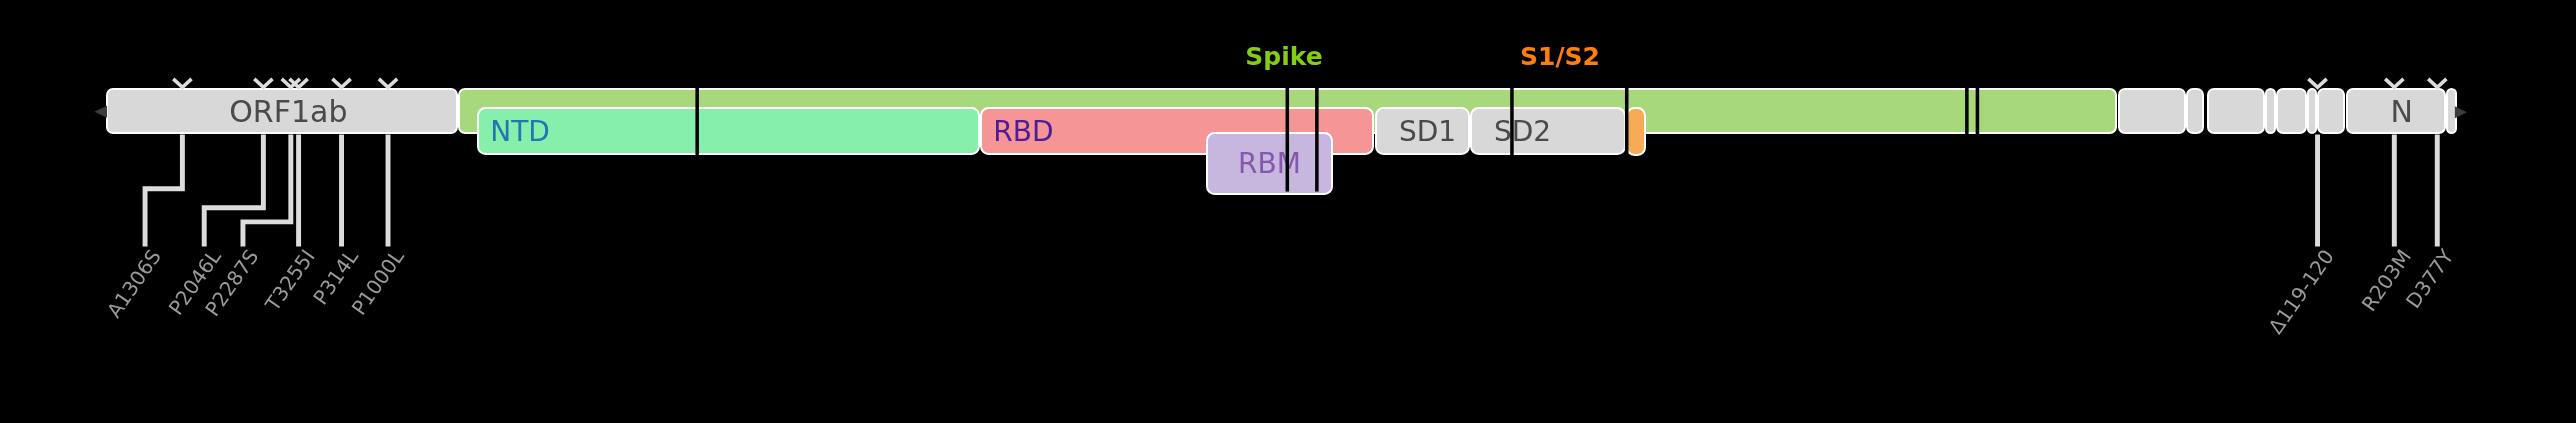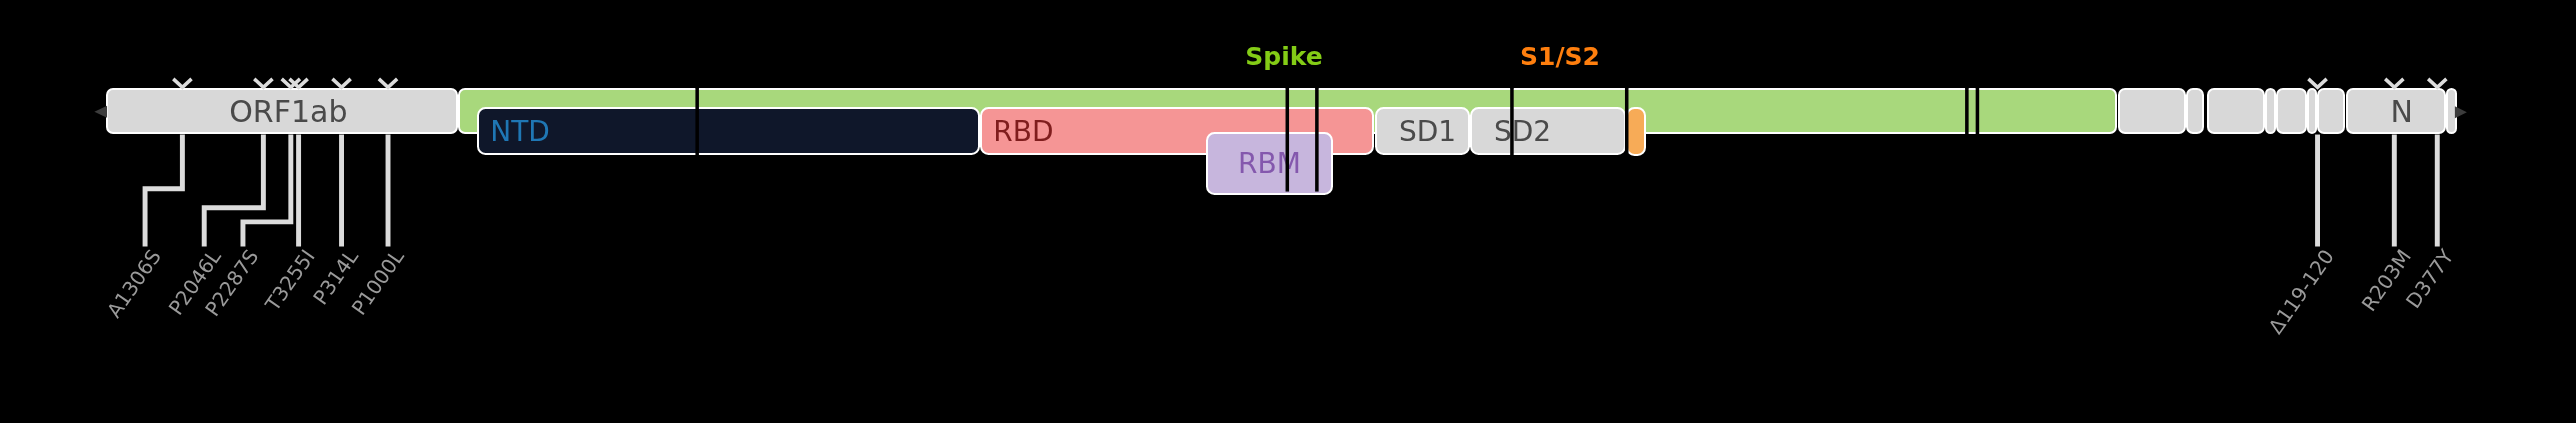--- a/index.html
+++ b/index.html
@@ -27,24 +27,24 @@
   .g-n     {left:2346px;width:100px;}
   .g-n .glabel{padding-left:11.3px;}
   .g-orf10 {left:2446px;width:10.6px;}
   
   .dom{
     position:absolute;top:107px;height:48px;box-sizing:border-box;
     border:2.8px solid #ffffff;border-radius:8.5px;
     display:flex;align-items:center;z-index:2;
   }
   .dlabel{font-size:28px;padding-left:11.3px;white-space:nowrap;}
-  .d-ntd{left:477px;width:503px;background:#0f172a;}
+  .d-ntd{left:477px;width:503px;background:#86efac;}
   .d-ntd .dlabel{color:#1f77b4;}
   .d-rbd{left:980px;width:394px;background:#f59595;}
-  .d-rbd .dlabel{color:#7f1d1d;}
+  .d-rbd .dlabel{color:#4c1d95;}
   .d-rbm{left:1206px;width:127px;top:132px;height:63px;background:#c7b6dd;justify-content:center;z-index:3;}
   .d-rbm .dlabel{color:#8458ad;padding:0;}
   .d-sd1{left:1375px;width:95px;background:#d8d8d8;}
   .d-sd2{left:1470px;width:156px;background:#d8d8d8;}
   .d-sd1 .dlabel,.d-sd2 .dlabel{color:#4a4a4a;padding-left:22px;}
   .d-s1s2{left:1626px;width:20px;top:107px;height:49px;background:#f7ab57;border-radius:8.5px;}
   
   .ann-title{
     position:absolute;top:42px;transform:translateX(-50%);
     font-size:25px;font-weight:bold;z-index:4;white-space:nowrap;

